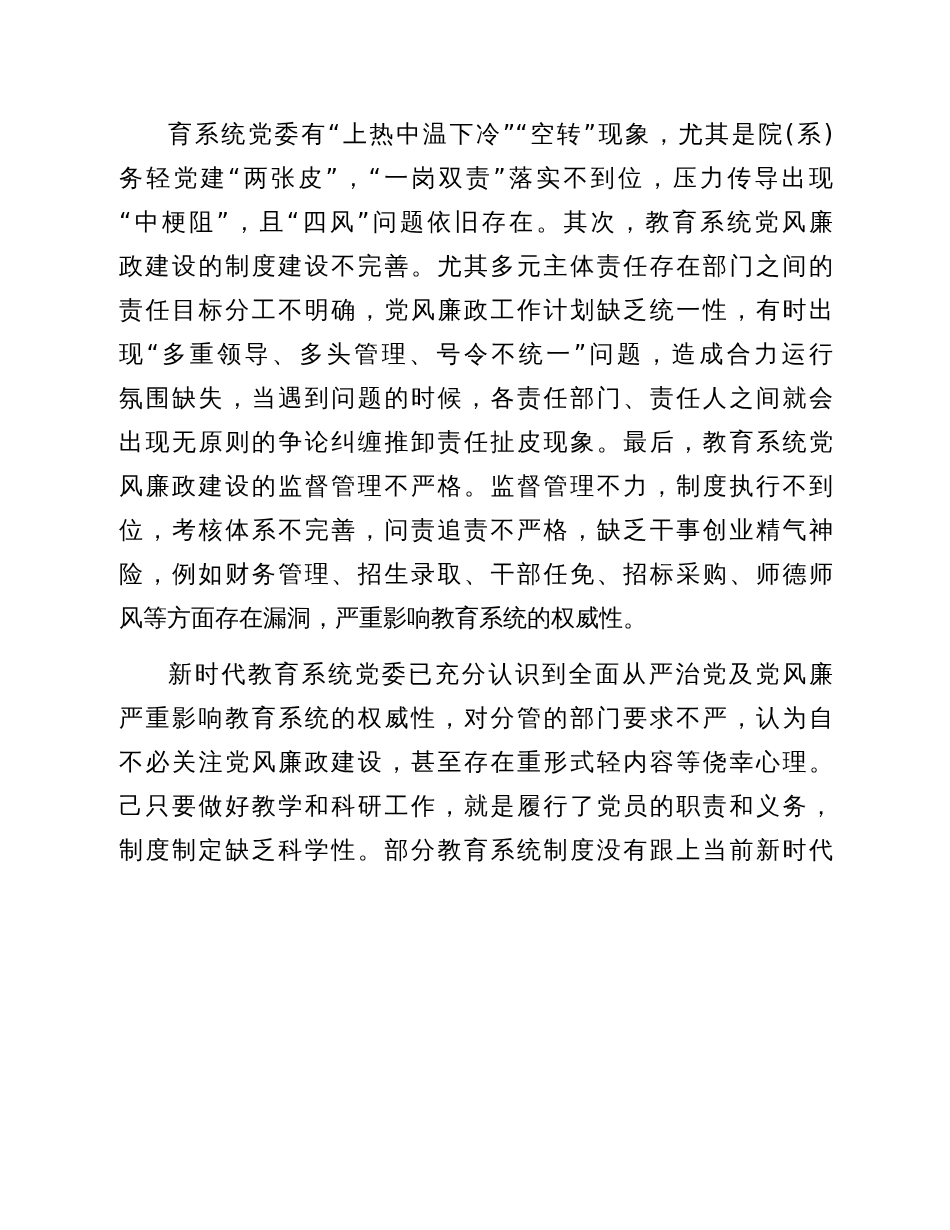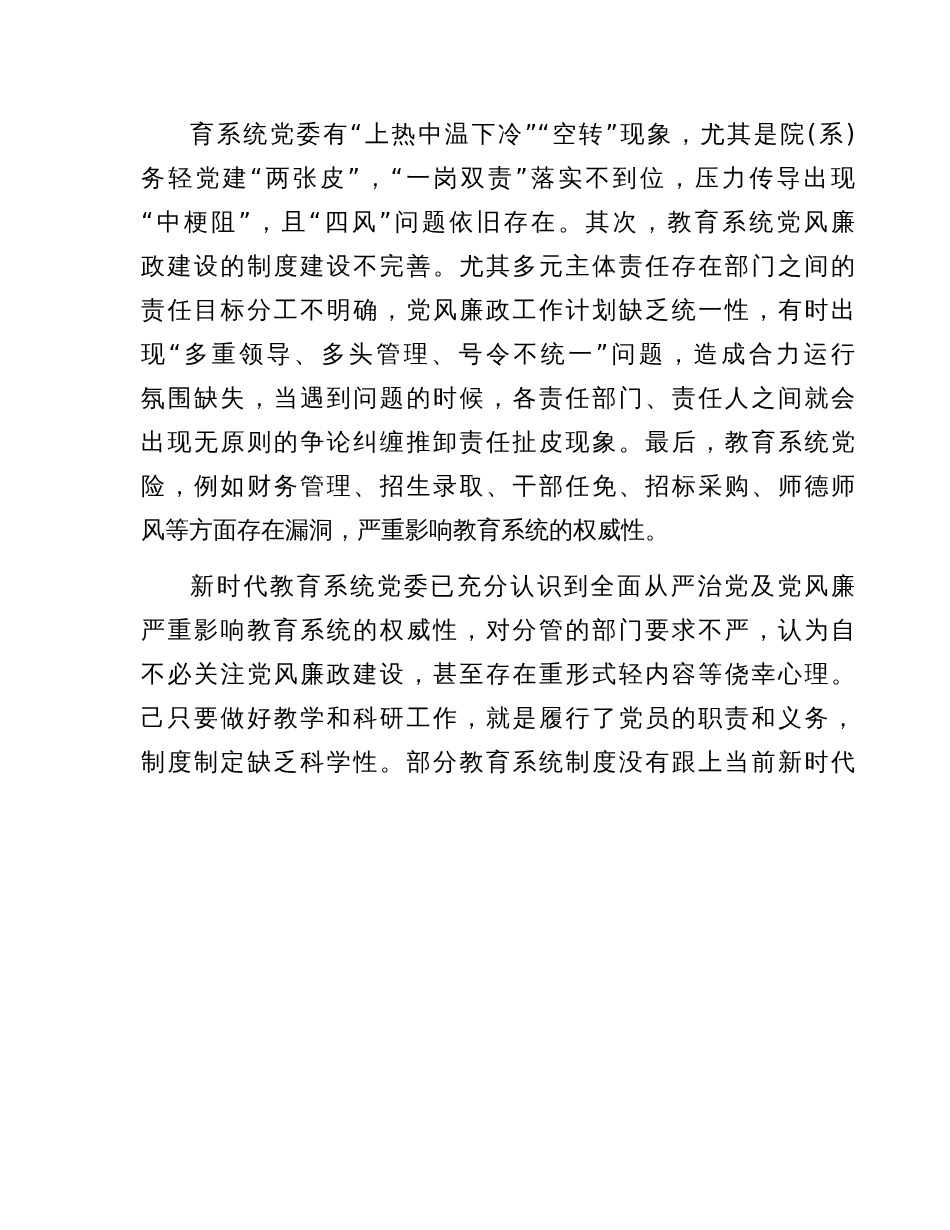--- a/index.html
+++ b/index.html
@@ -12,21 +12,21 @@
     width: 950px;
     height: 1230px;
     background: #ffffff;
     overflow: hidden;
     font-family: "DejaVu Sans", sans-serif;
     color: #000000;
   }
   .doc-body {
     position: absolute;
     top: 112px;
-    left: 141px;
+    left: 119px;
     width: 714px;
   }
   .para {
     margin: 0;
     padding: 0;
   }
   .para + .para {
     margin-top: 12px;
   }
   .line {
@@ -54,20 +54,22 @@
 
     <div class="para">
       <div class="line indent">育系统党委有“上热中温下冷”“空转”现象，尤其是院(系)</div>
       <div class="line">务轻党建“两张皮”，“一岗双责”落实不到位，压力传导出现</div>
       <div class="line">“中梗阻”，且“四风”问题依旧存在。其次，教育系统党风廉</div>
       <div class="line">政建设的制度建设不完善。尤其多元主体责任存在部门之间的</div>
       <div class="line">责任目标分工不明确，党风廉政工作计划缺乏统一性，有时出</div>
       <div class="line">现“多重领导、多头管理、号令不统一”问题，造成合力运行</div>
       <div class="line">氛围缺失，当遇到问题的时候，各责任部门、责任人之间就会</div>
       <div class="line">出现无原则的争论纠缠推卸责任扯皮现象。最后，教育系统党</div>
+      <div class="line">风廉政建设的监督管理不严格。监督管理不力，制度执行不到</div>
+      <div class="line">位，考核体系不完善，问责追责不严格，缺乏干事创业精气神</div>
       <div class="line">险，例如财务管理、招生录取、干部任免、招标采购、师德师</div>
       <div class="line para-end">风等方面存在漏洞，严重影响教育系统的权威性。</div>
     </div>
 
     <div class="para">
       <div class="line indent">新时代教育系统党委已充分认识到全面从严治党及党风廉</div>
       <div class="line">严重影响教育系统的权威性，对分管的部门要求不严，认为自</div>
       <div class="line">不必关注党风廉政建设，甚至存在重形式轻内容等侥幸心理。</div>
       <div class="line">己只要做好教学和科研工作，就是履行了党员的职责和义务，</div>
       <div class="line">制度制定缺乏科学性。部分教育系统制度没有跟上当前新时代</div>

